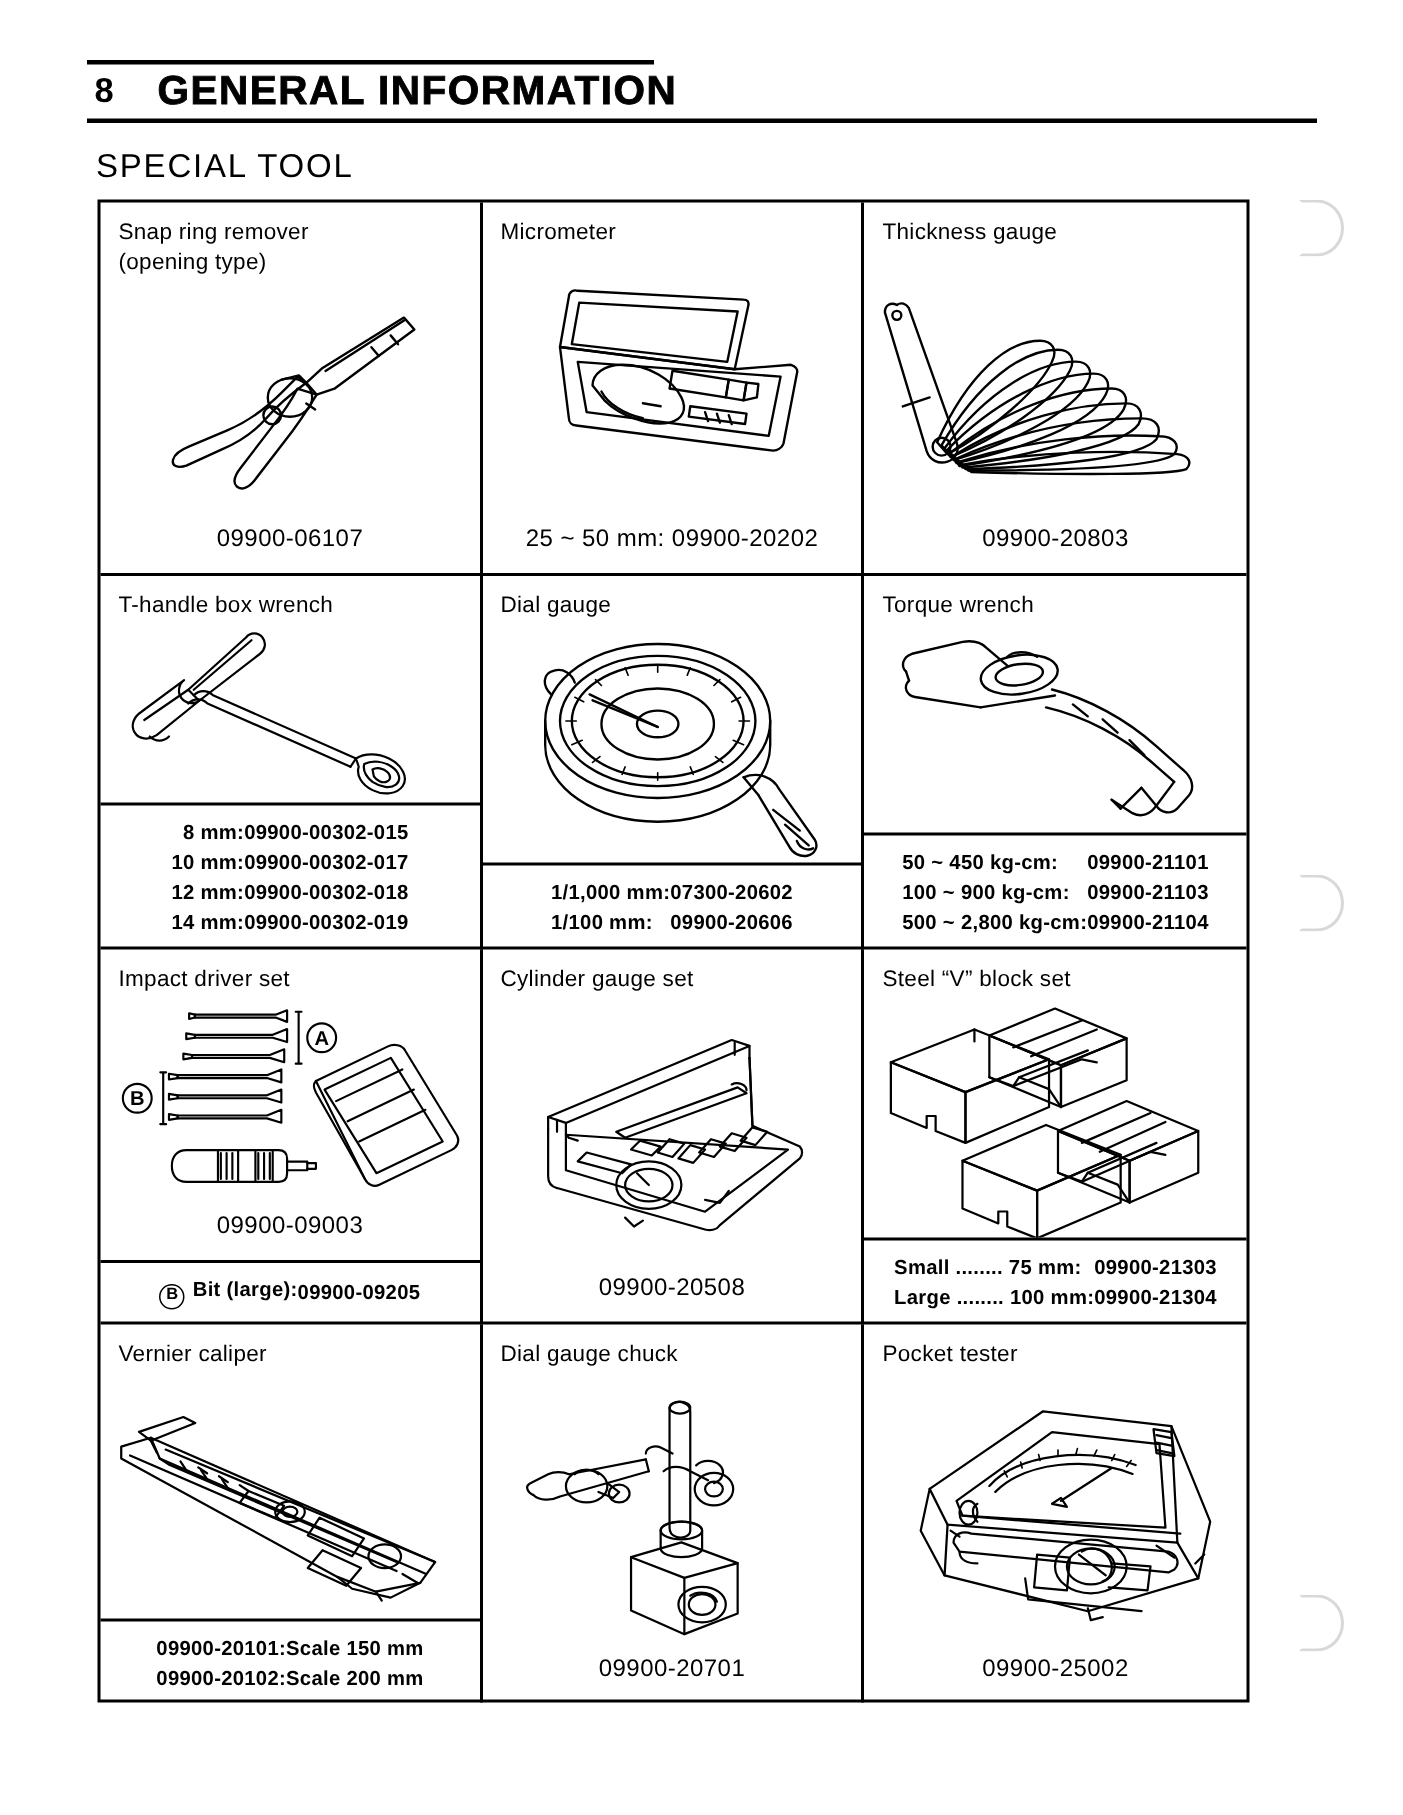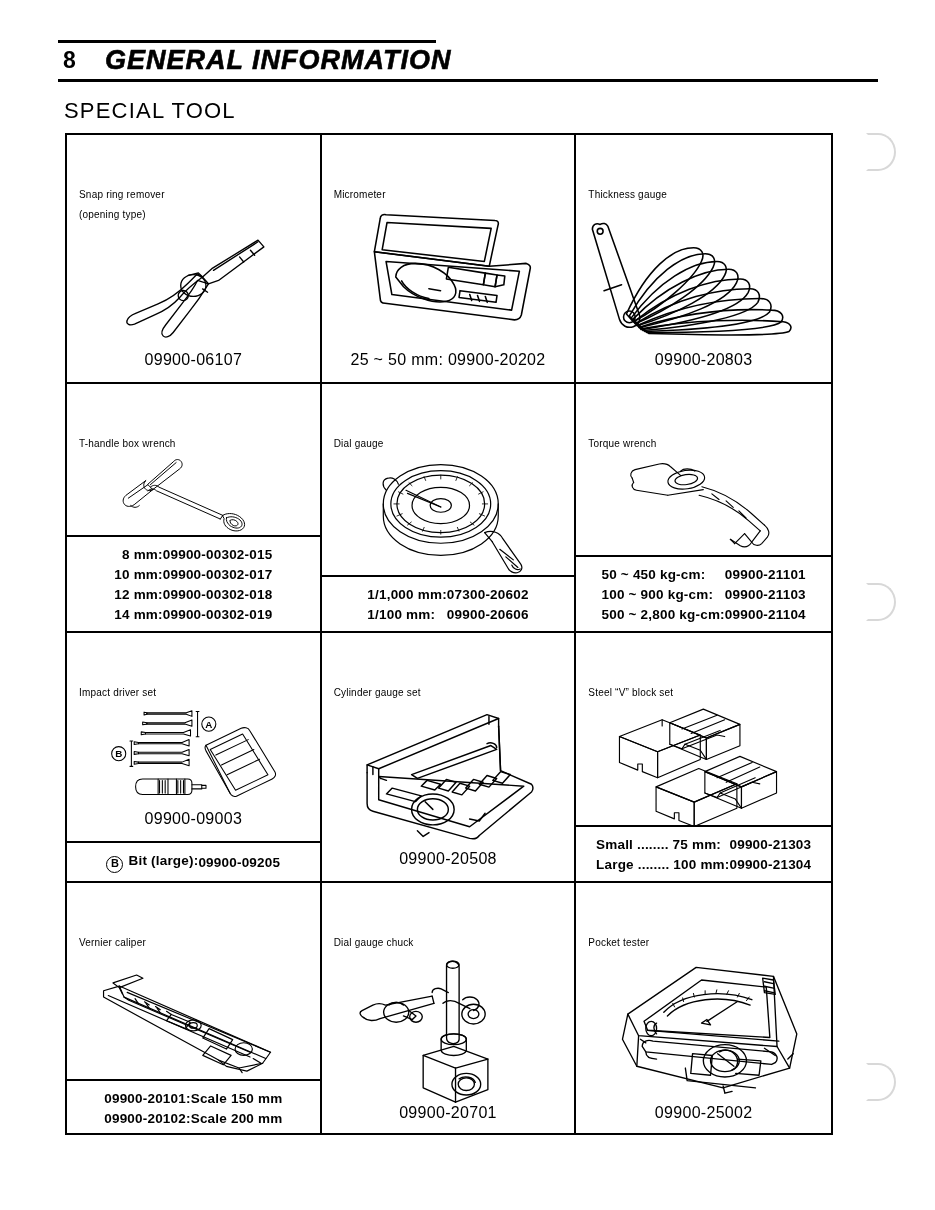--- a/index.html
+++ b/index.html
@@ -46,21 +46,20 @@
     font-weight: bold;
     letter-spacing: 0px;
     line-height: 28px;
   }
   .header-title {
     position: absolute;
     left: 47px;
     top: 3px;
     font-size: 27px;
     font-weight: bold;
-    font-style: italic;
     letter-spacing: 1.0px;
     line-height: 34px;
     -webkit-text-stroke: 0.6px #000;
   }
 
   .section-title {
     position: absolute;
     left: 64px;
     top: 98px;
     font-size: 22px;
@@ -86,26 +85,25 @@
     border-bottom: 2px solid #000;
     box-sizing: border-box;
     position: relative;
     display: flex;
     flex-direction: column;
   }
   .cell:nth-child(3n) { border-right: none; justify-content: flex-end; }
   .cell:nth-child(n+10) { border-bottom: none; }
 
   .cell-title {
-    font-size: 10px;
+    font-size: 15px;
     line-height: 20px;
     padding: 10px 0 0 12px;
     white-space: pre-line;
     letter-spacing: 0.2px;
-    margin-top: 40px;
   }
   .art {
     flex: 1 1 auto;
     position: relative;
     min-height: 0;
   }
   .art svg { display: block; width: 100%; height: 100%; }
 
   
   .partno-single {

